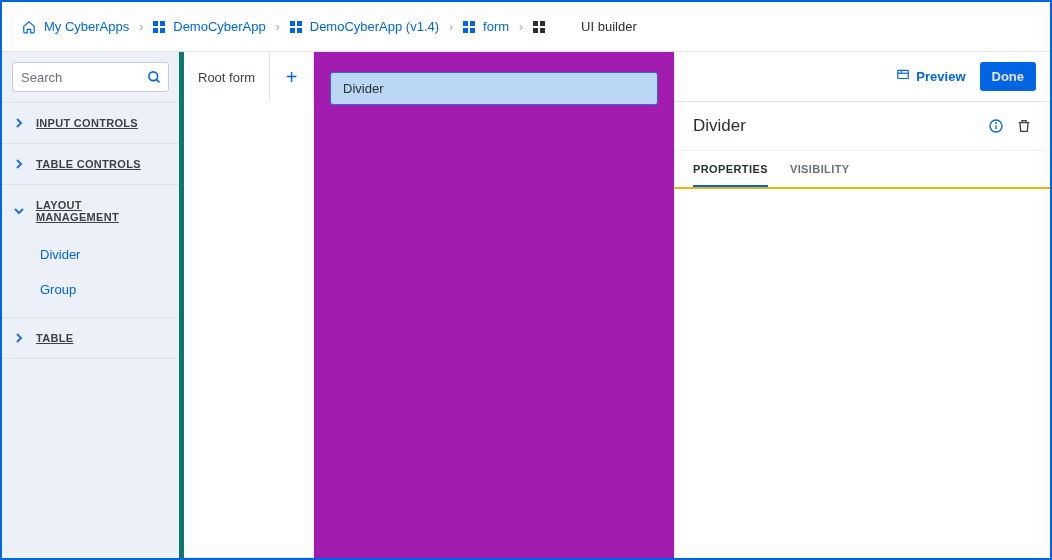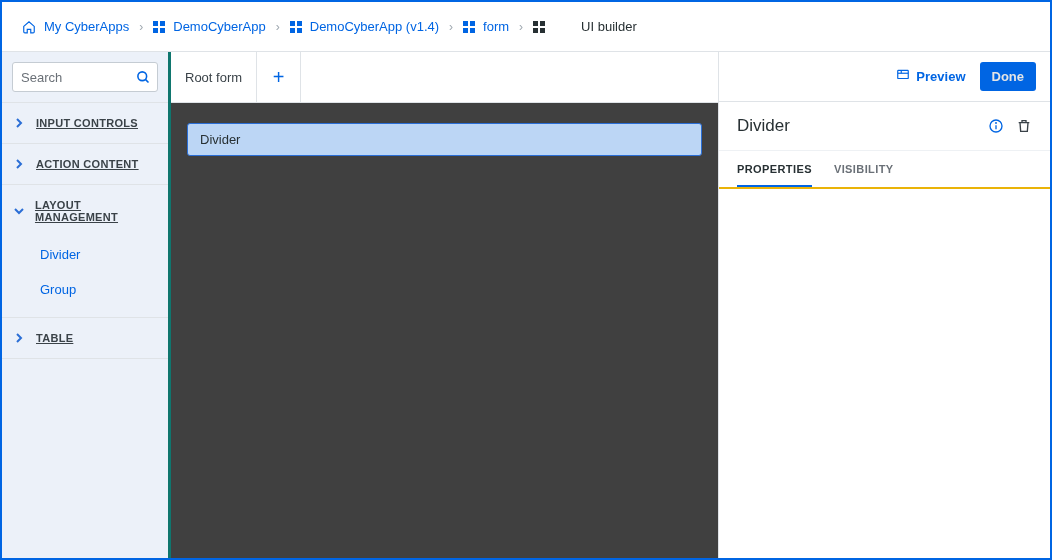--- a/index.html
+++ b/index.html
@@ -36,22 +36,22 @@
   .crumb .icon { display: inline-flex; }
   .chev-sep { color: #9fa8b0; font-size: 12px; }
   
   .main {
     display: flex;
     flex: 1;
     min-height: 0;
   }
   
   .sidebar {
-    width: 169px;
-    border-right: 3px solid #0f766e;
+    width: 182px;
+    border-right: 5px solid #0f766e;
     background: #ecf1f9;
     display: flex;
     flex-direction: column;
   }
   .search-wrap {
     padding: 10px;
     border-bottom: 1px solid #dfe3e7;
     display: flex;
   }
   .search-box {
@@ -103,23 +103,23 @@
   .cat-item {
     padding: 10px 0;
     font-size: 13px;
     color: #0065e3;
     font-weight: 500;
     cursor: pointer;
   }
   
   .canvas {
     flex: 1;
-    background: #404040;
-    display: flex;
-    flex-direction: column;
+    background: #a21caf;
+    display: flex;
+    flex-direction: row;
     min-width: 0;
   }
   .canvas-head {
     display: flex;
     background: #fff;
     border-bottom: 1px solid #dfe3e7;
   }
   .tab {
     padding: 0 14px;
     height: 50px;
@@ -139,21 +139,21 @@
     background: #bcd6f5;
     border: 1px solid #2a6ed6;
     border-radius: 3px;
     padding: 8px 12px;
     font-size: 13px;
     color: #273033;
     cursor: pointer;
   }
   
   .rpanel {
-    width: 332px;
+    width: 376px;
     border-left: 1px solid #dfe3e7;
     background: #fff;
     display: flex;
     flex-direction: column;
   }
   .rpanel-top {
     height: 50px;
     display: flex;
     align-items: center;
     justify-content: flex-end;
@@ -304,21 +304,21 @@
       </div>
     </div>
 
     <div class="cat">
       <div class="cat-head">
         <span class="chev">
           <svg width="10" height="10" viewBox="0 0 10 10">
               <path d="M3 1l4 4-4 4" fill="none" stroke="#2a6ed6" stroke-width="2"></path>
             </svg>
         </span>
-        <span>ACTION CONTENT</span>
+        <span>TABLE CONTROLS</span>
       </div>
     </div>
 
 
     <div class="cat">
       <div class="cat-head">
         <span class="chev">
           <svg width="10" height="10" viewBox="0 0 10 10">
               <path d="M1 3l4 4 4-4" fill="none" stroke="#2a6ed6" stroke-width="2"></path>
             </svg>

